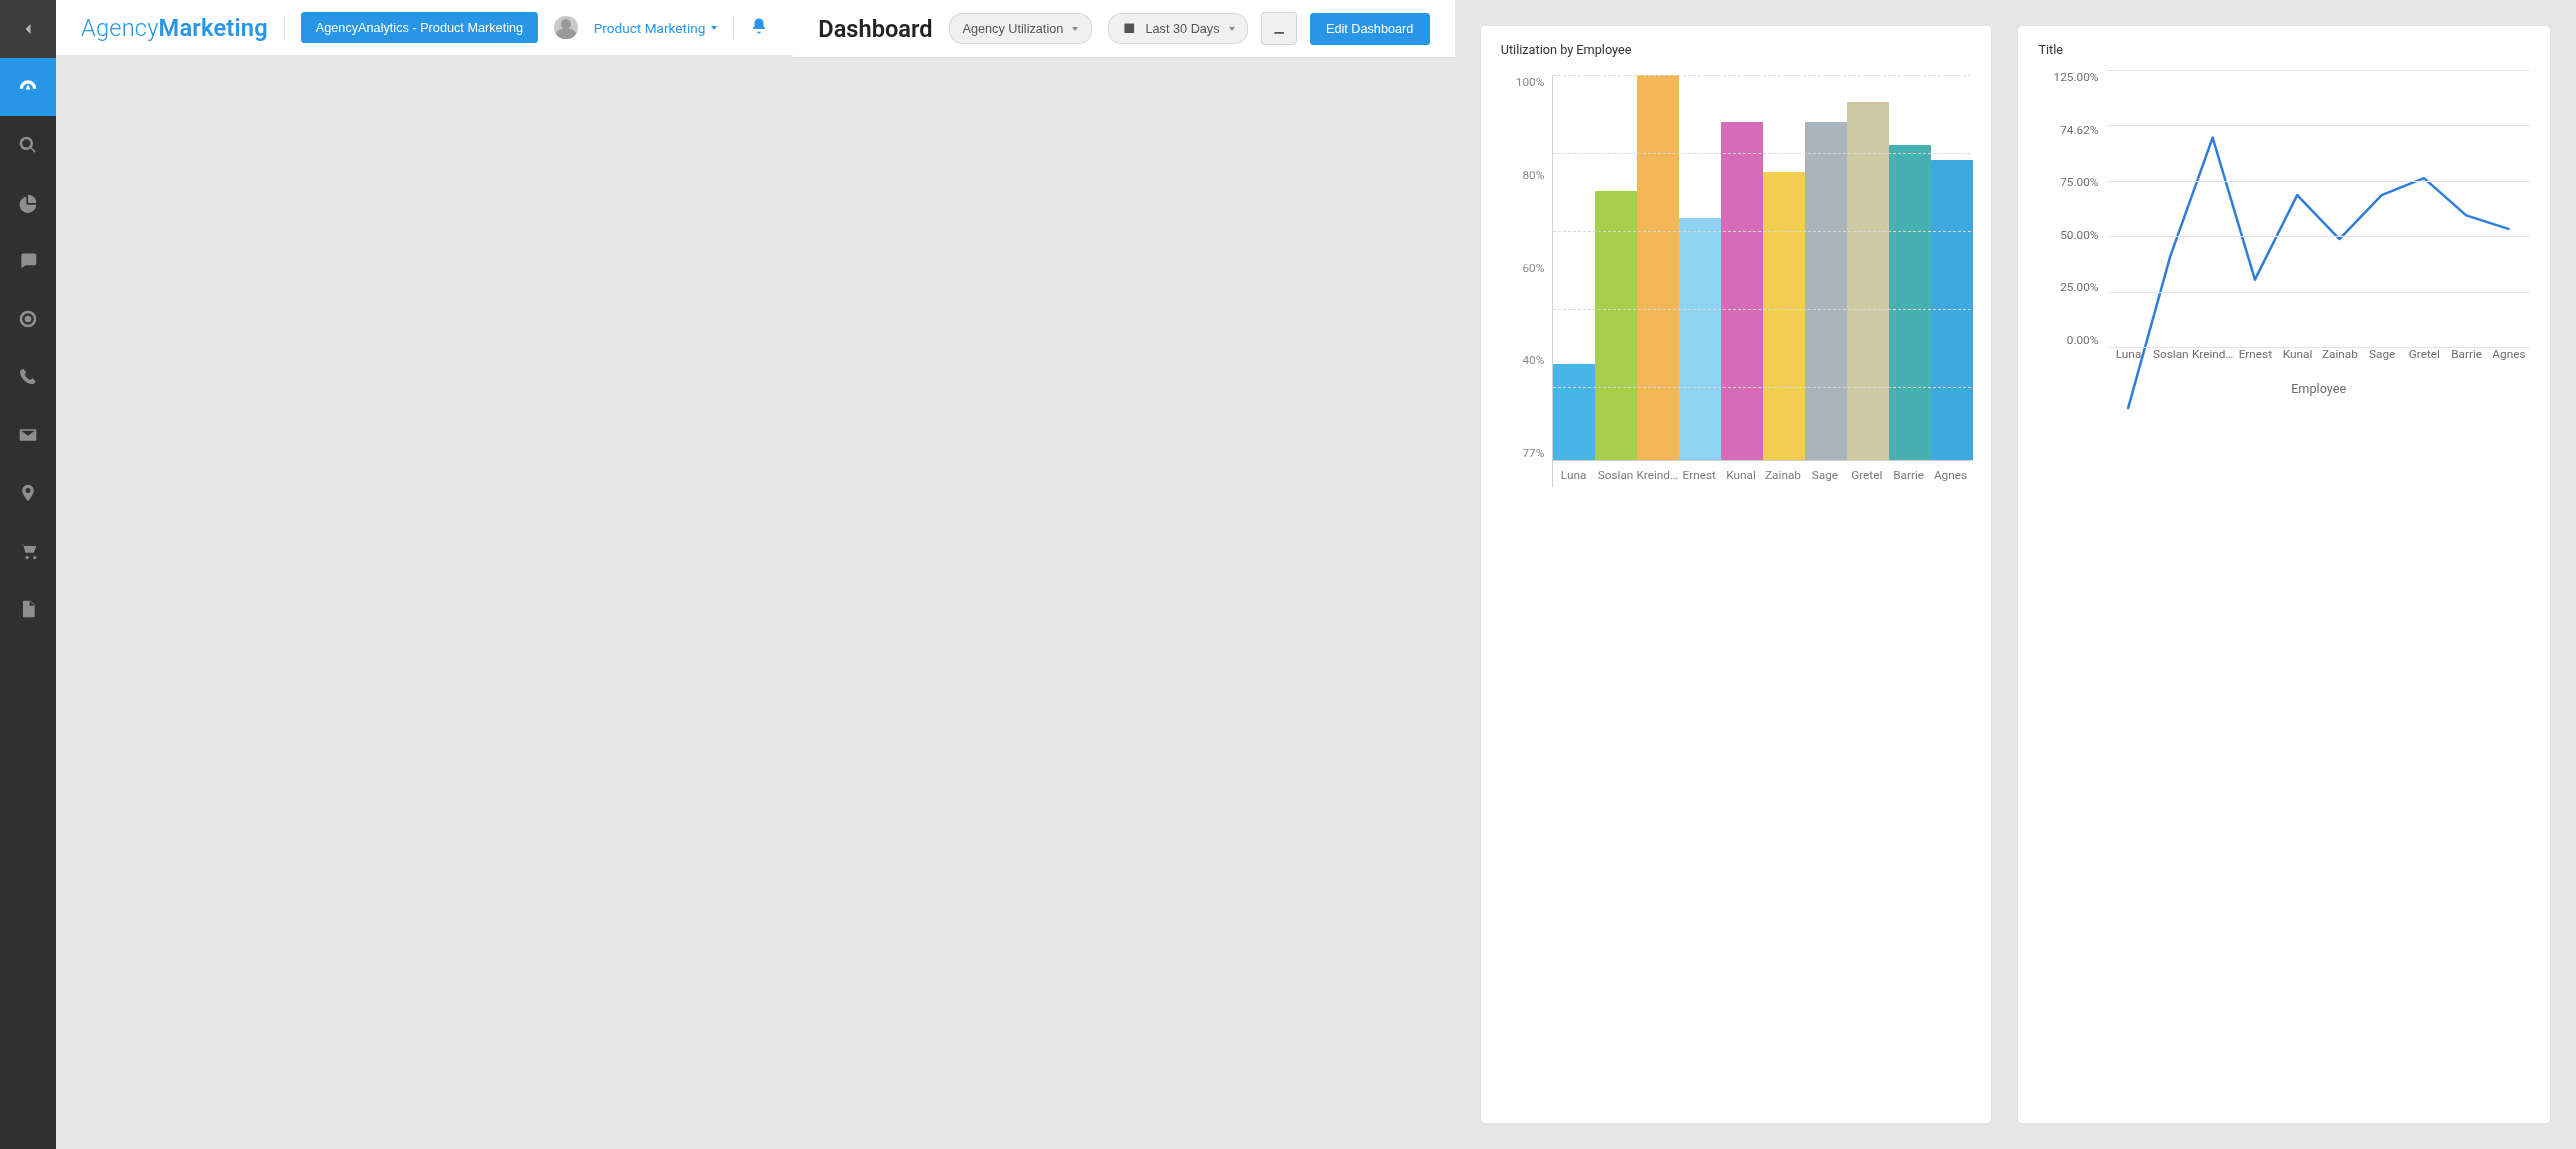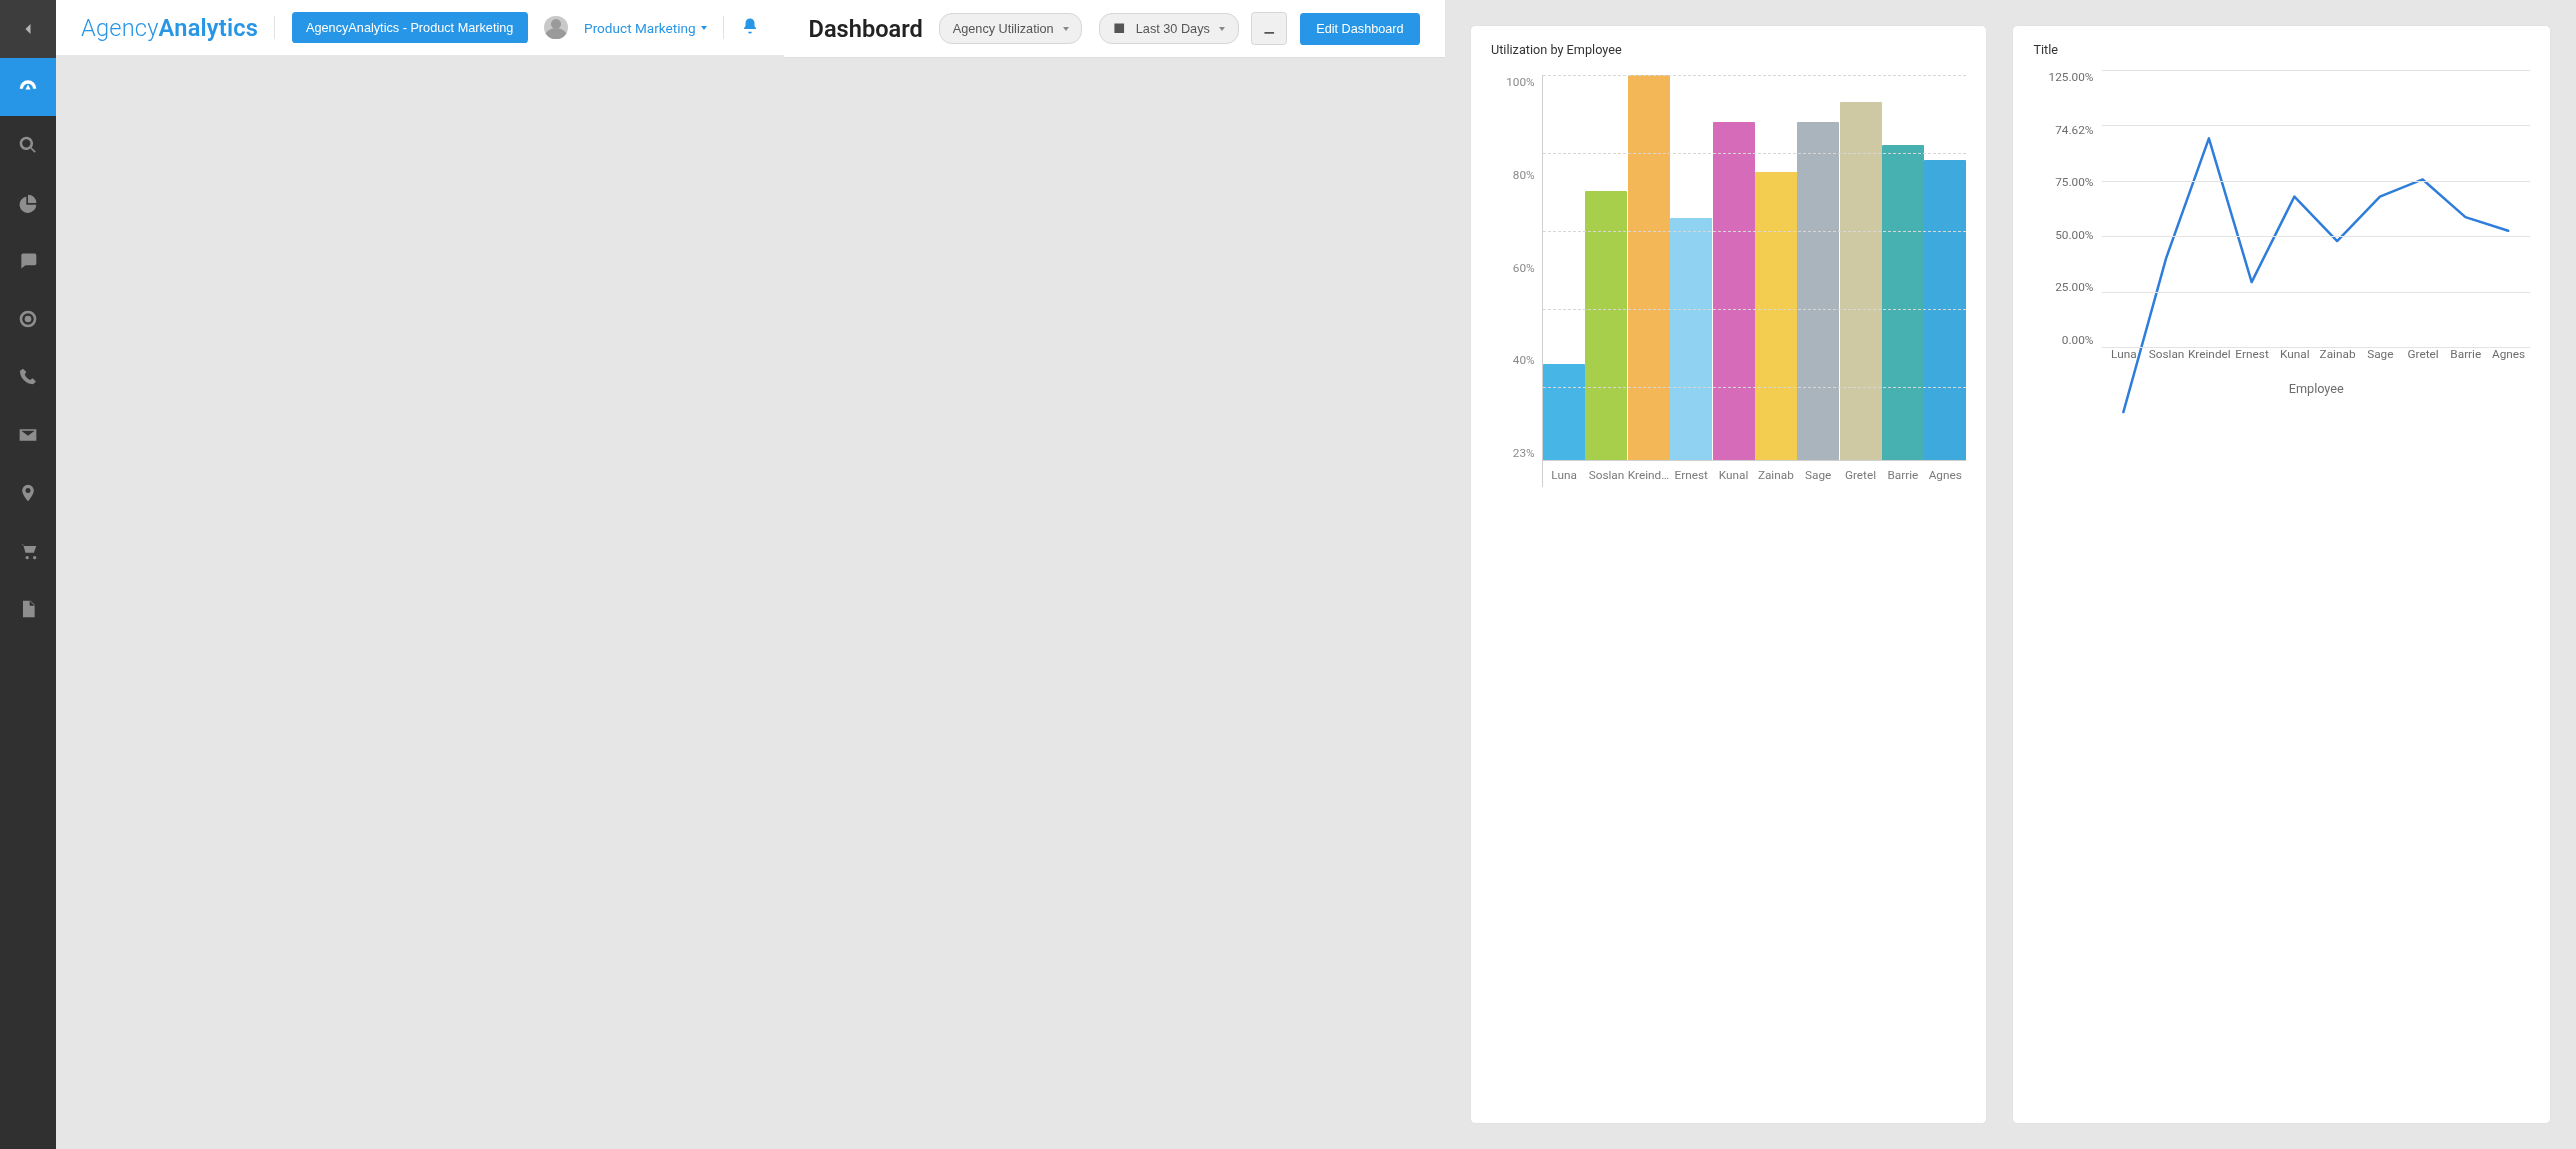--- a/index.html
+++ b/index.html
@@ -129,21 +129,21 @@
         <path d="M6 2h9l5 5v15H6zM14 2v6h6"></path>
       </svg>
   </div>
 </nav>
 
 <div class="main">
 
   <header class="topbar">
     <div class="brand">
       <span class="b1">Agency</span>
-        <span class="b2">Analytics</span>
+        <span class="b2">Marketing</span>
     </div>
     <div class="vdiv"></div>
     <button class="pill">AgencyAnalytics - Product Marketing</button>
     <div class="top-right">
       <span class="avatar"></span>
       <div class="user-drop">
         <span>Product Marketing</span>
         <span class="chev"></span>
       </div>
       <div class="vdiv"></div>
@@ -181,21 +181,21 @@
   <div class="content">
 
     <div class="card left">
       <div class="card-title">Utilization by Employee</div>
       <div class="barchart" id="barchart">
         <div class="bar-ylabels" id="bar-ylabels">
             <div>100%</div>
             <div>80%</div>
             <div>60%</div>
             <div>40%</div>
-            <div>23%</div>
+            <div>77%</div>
           </div>
         <div class="bar-plot" id="bar-plot">
           <div class="bar-area" id="bar-area">
               <div class="bar-col">
                 <div class="bar" style="height: 25%; background: rgb(71, 182, 230);"></div>
               </div>
               <div class="bar-col">
                 <div class="bar" style="height: 70%; background: rgb(168, 207, 75);"></div>
               </div>
               <div class="bar-col">

